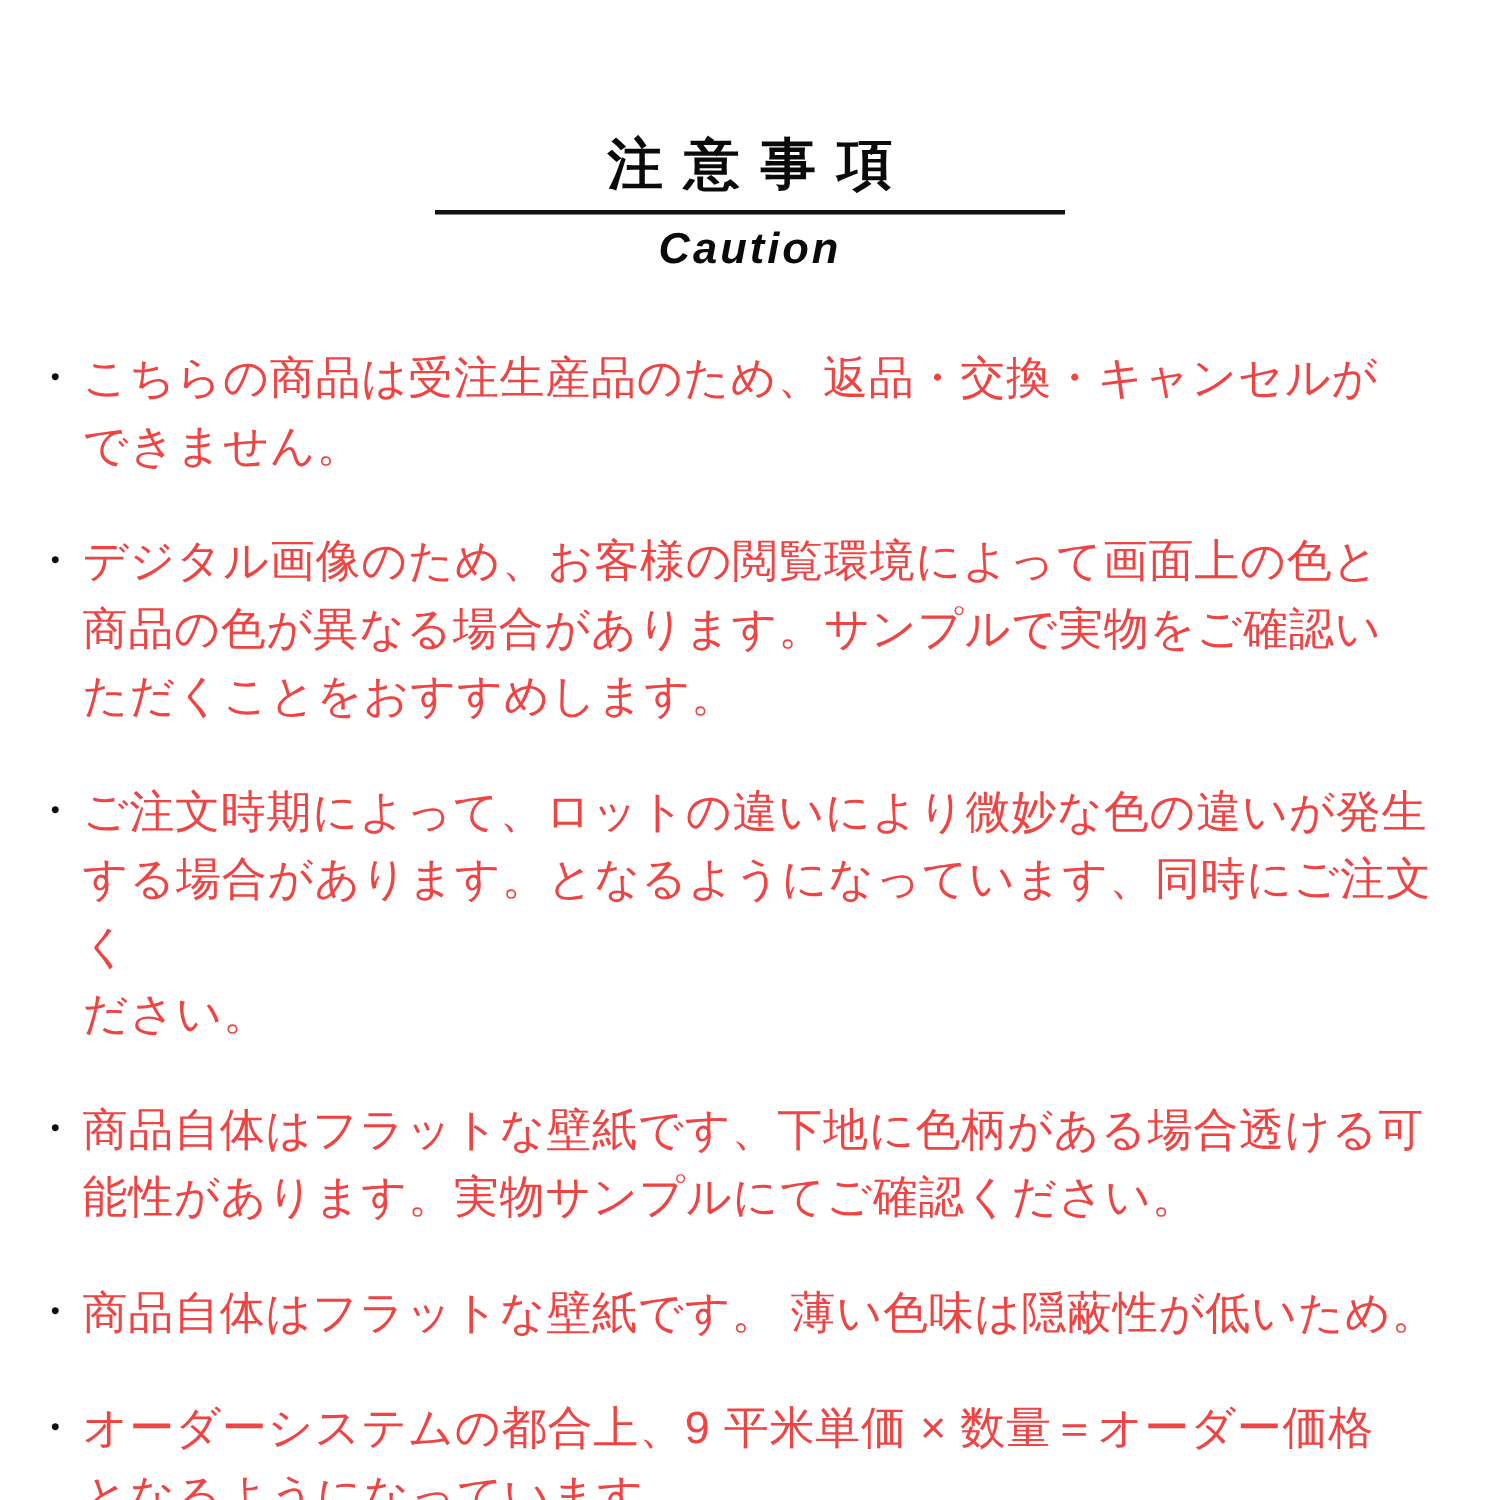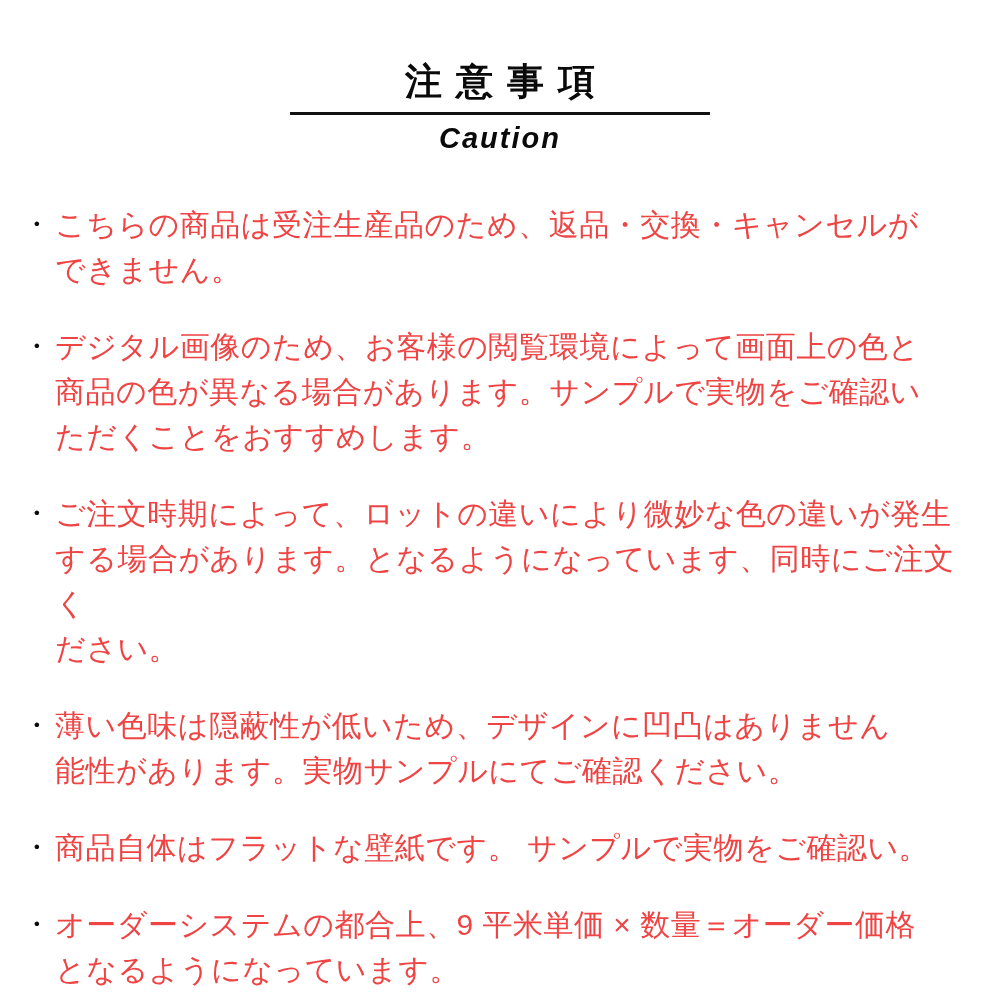--- a/index.html
+++ b/index.html
@@ -10,21 +10,21 @@
     font-family: "Liberation Sans", "DejaVu Sans", sans-serif;
   }
   .page {
     position: relative;
     width: 1000px;
     height: 1000px;
     background: #ffffff;
     overflow: hidden;
   }
   .header {
-    padding-top: 62px;
+    padding-top: 90px;
     text-align: center;
   }
   .title {
     display: inline-block;
     font-size: 37px;
     font-weight: 700;
     letter-spacing: 14px;
     padding-left: 14px; 
     line-height: 1.1;
     color: #0a0a0a;
@@ -96,27 +96,27 @@
 
     <div class="caution-item">
       <span class="bullet-marker">・</span>
       <span class="bullet-text">ご注文時期によって、ロットの違いにより微妙な色の違いが発生
 する場合があります。となるようになっています、同時にご注文く
 ださい。</span>
     </div>
 
     <div class="caution-item">
       <span class="bullet-marker">・</span>
-      <span class="bullet-text">薄い色味は隠蔽性が低いため、デザインに凹凸はありません
+      <span class="bullet-text">商品自体はフラットな壁紙です、下地に色柄がある場合透ける可
 能性があります。実物サンプルにてご確認ください。</span>
     </div>
 
     <div class="caution-item">
       <span class="bullet-marker">・</span>
-      <span class="bullet-text">商品自体はフラットな壁紙です。 サンプルで実物をご確認い。</span>
+      <span class="bullet-text">商品自体はフラットな壁紙です。 薄い色味は隠蔽性が低いため。</span>
     </div>
 
     <div class="caution-item">
       <span class="bullet-marker">・</span>
       <span class="bullet-text">オーダーシステムの都合上、9 平米単価 × 数量＝オーダー価格
 となるようになっています。</span>
     </div>
 
   </div>
 

